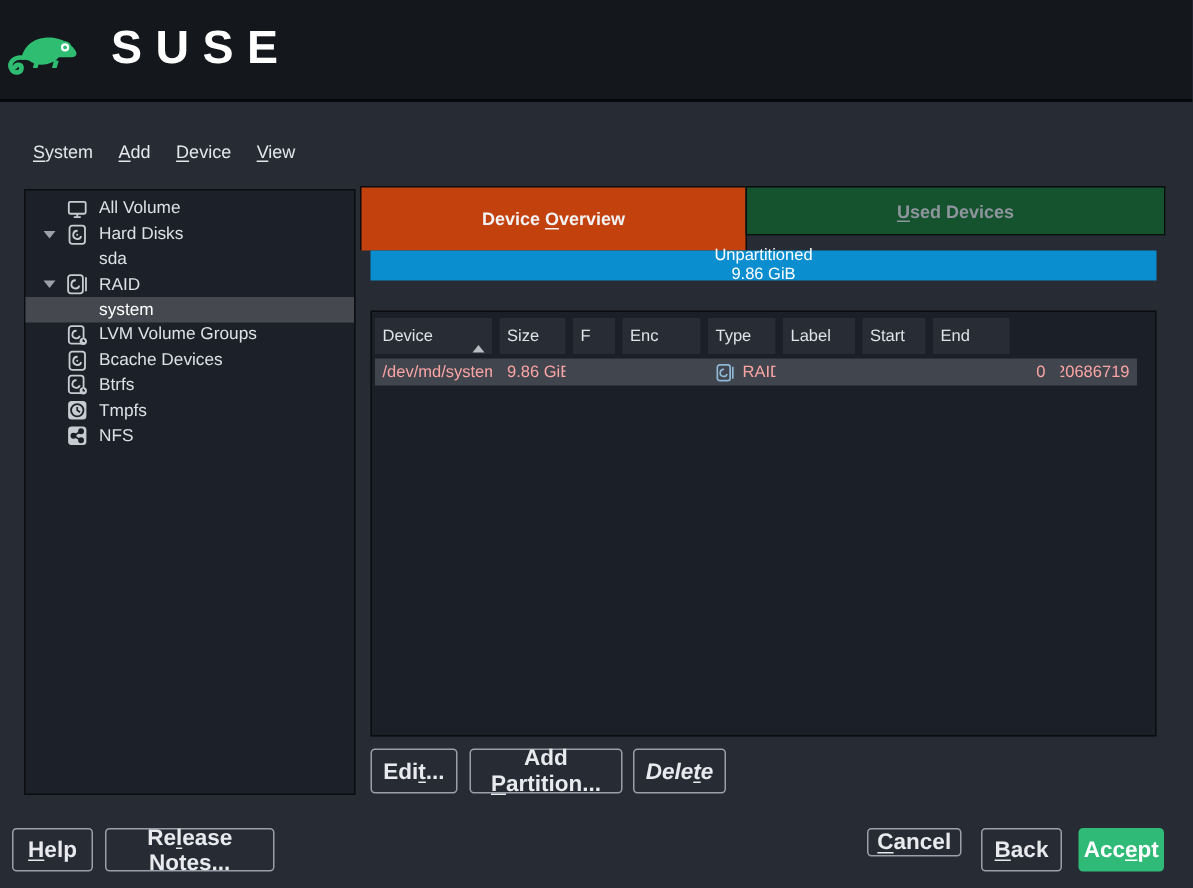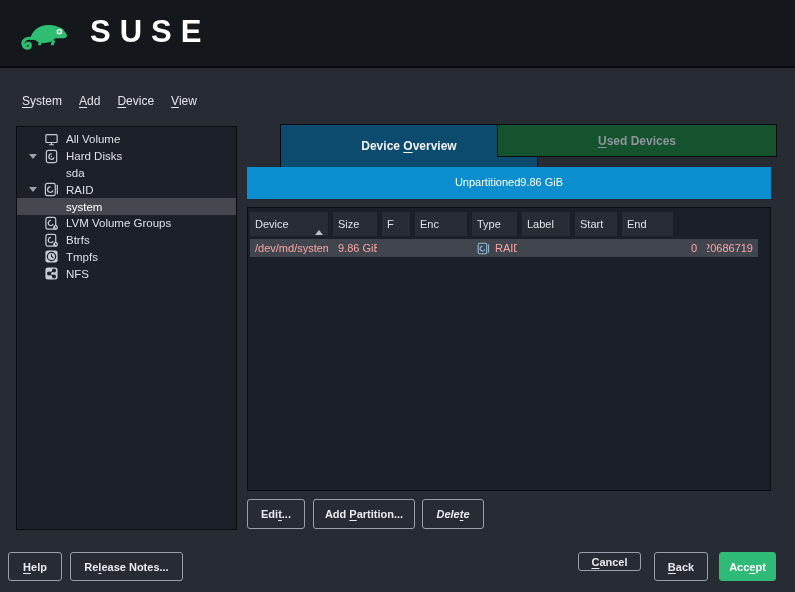--- a/index.html
+++ b/index.html
@@ -11,21 +11,21 @@
     font-family:"Liberation Sans", sans-serif;
     color:#e8eaee;
     overflow:hidden;
   }
   .k { text-decoration:underline; text-underline-offset:2px; }
 
   
   .titlebar {
     position:absolute; left:0; top:0; width:795px; height:68px;
     background:#14171c; border-bottom:2px solid #07080b;
-    display:flex; align-items:center; padding-left:18px;
+    display:flex; align-items:center; padding-left:2px;
   }
   .logo-mark { width:60px; height:40px; }
   .wordmark {
     color:#ffffff; font-size:31px; font-weight:bold;
     letter-spacing:9px; margin-left:12px; margin-top:-2px;
   }
 
   
   .menubar {
     position:absolute; left:20px; top:92px; height:18px;
@@ -53,32 +53,32 @@
   .child-pad { width:16px; flex:none; margin-right:7px; }
 
   
   .tab {
     position:absolute; top:124px; height:33px;
     border:1px solid #0a0c10; display:flex; align-items:center; justify-content:center;
     font-size:12px; font-weight:bold;
   }
   .tab.active {
     left:240px; width:258px; height:43px;
-    background:#0c4a6e; border-bottom:none; color:#f2f3f5;margin-left:40px;
+    background:#c2410c; border-bottom:none; color:#f2f3f5;
   }
   .tab.inactive {
     left:497px; width:280px;
     background:#14532d; color:#8f959e;
   }
 
   
   .unpart-bar {
-    position:absolute; left:247px; top:167px; width:524px; height:32px;
+    position:absolute; left:247px; top:167px; width:524px; height:20px;
     background:#0b8ed0; color:#ffffff; font-size:11px; line-height:13.5px;
-    display:flex; align-items:center; justify-content:center;
+    display:flex; flex-direction:column; align-items:center; justify-content:center;
   }
 
   
   .panel {
     position:absolute; left:247px; top:207px; width:524px; height:284px;
     background:#1b1f27; border:1px solid #0a0c10;
   }
   .thead { position:absolute; left:2px; top:4px; display:flex; gap:5px; }
   .th {
     background:#272c35; height:24px; font-size:11px; color:#dfe2e7;
@@ -96,21 +96,21 @@
   .td { font-size:11px; padding:0 5px; display:flex; align-items:center; height:100%; overflow:hidden; white-space:nowrap; }
   .td.num { justify-content:flex-end; }
   .td svg { width:13px; height:13px; margin-right:5px; flex:none; }
   .c0{width:78px;} .c1{width:44px;} .c2{width:28px;} .c3{width:52px;} .c4{width:45px;}
   .c5{width:48px;} .c6{width:80px;} .c7{width:42px;} .c8{width:51px;}
 
   
   .btn {
     position:absolute; height:30px; background:transparent;
     border:1px solid #9aa0aa; border-radius:3px; color:#e8eaee;
-    font-size:11px; font-weight:bold; font-family:"Liberation Sans", sans-serif;
+    font-size:15px; font-weight:bold; font-family:"Liberation Sans", sans-serif;
     display:flex; align-items:center; justify-content:center; cursor:default;
   }
   .btn-edit { left:247px; top:499px; width:58px; }
   .btn-addpart { left:313px; top:499px; width:102px; }
   .btn-delete { left:422px; top:499px; width:62px;font-style:italic; }
   .btn-help { left:8px; top:552px; width:54px; height:29px; }
   .btn-relnotes { left:70px; top:552px; width:113px; height:29px; }
   .btn-cancel { left:578px; top:552px; width:63px; height:19px;text-align:center; }
   .btn-back { left:654px; top:552px; width:54px; height:29px; }
   .btn-accept {
@@ -201,20 +201,31 @@
       <svg viewBox="0 0 16 16" fill="none" stroke="#c7cbd2" stroke-width="1.3">
         <rect x="2" y="1.5" width="10.5" height="12.5" rx="2"></rect>
         <path d="M7.5 4.8a2.7 2.7 0 1 0 2.3 3.6"></path>
         <circle cx="12.3" cy="12.3" r="2.6" fill="#c7cbd2" stroke="none"></circle>
         <path d="M12.3 10.9v1.4h1.2" stroke="#1c2028" stroke-width="1"></path>
       </svg>
     </span>
     <span>LVM Volume Groups</span>
   </div>
 
+  <div class="tree-row">
+    <span class="arrow-box"></span>
+    <span class="icon-box">
+      <svg viewBox="0 0 16 16" fill="none" stroke="#c7cbd2" stroke-width="1.3">
+        <rect x="2.5" y="1.5" width="11" height="13" rx="2"></rect>
+        <path d="M8.3 5.2a2.9 2.9 0 1 0 2.5 3.8"></path>
+        <circle cx="8" cy="8" r="0.7" fill="#c7cbd2" stroke="none"></circle>
+      </svg>
+    </span>
+    <span>Bcache Devices</span>
+  </div>
 
   <div class="tree-row">
     <span class="arrow-box"></span>
     <span class="icon-box">
       <svg viewBox="0 0 16 16" fill="none" stroke="#c7cbd2" stroke-width="1.3">
         <rect x="2" y="1.5" width="10.5" height="12.5" rx="2"></rect>
         <path d="M7.5 4.8a2.7 2.7 0 1 0 2.3 3.6"></path>
         <circle cx="12.3" cy="12.3" r="2.6" fill="#c7cbd2" stroke="none"></circle>
         <path d="M12.3 10.9v1.4h1.2" stroke="#1c2028" stroke-width="1"></path>
       </svg>

